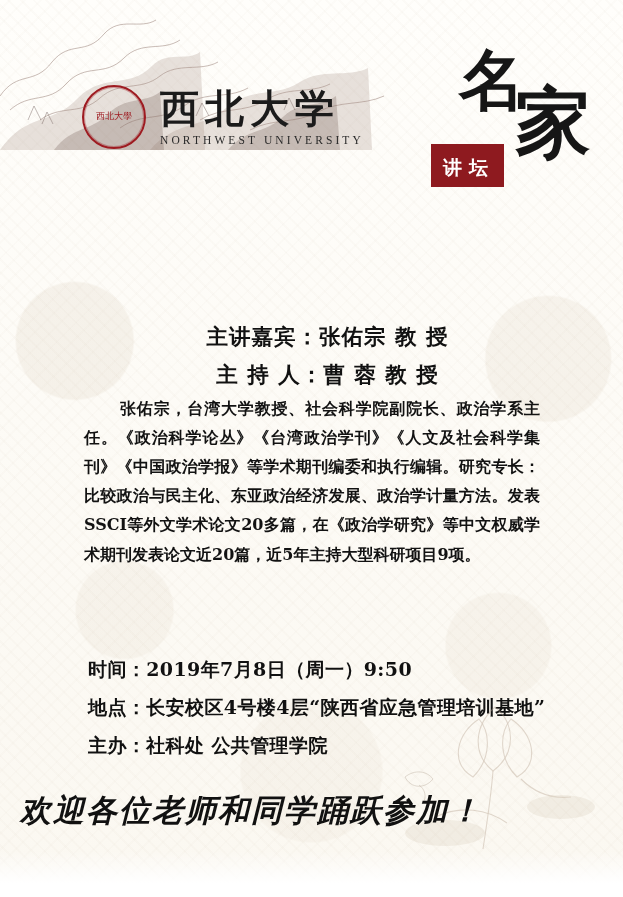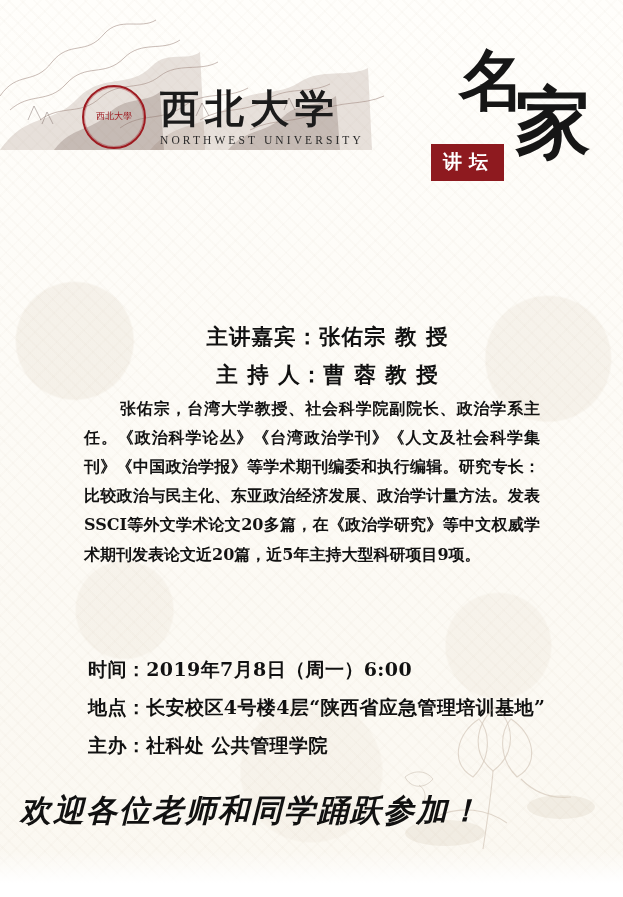--- a/index.html
+++ b/index.html
@@ -111,21 +111,21 @@
     font-family: "DejaVu Serif", serif;
     letter-spacing: 0;
   }
   .brand-big .c1 { position: absolute; right: 66px; top: 6px; font-size: 66px; }
   .brand-big .c2 { position: absolute; right: 0px; top: 44px; font-size: 76px; }
   .brand-tag {
     position: absolute;
     left: 8px; top: 96px;
     background: #8e1a1f;
     color: #fff;
-    padding: 5px 9px 6px 9px;
+    padding: 11px 9px 6px 9px;
     font-size: 19px;
     letter-spacing: 7px;
     font-weight: 700;
     font-family: "DejaVu Serif", serif;
     text-indent: 3px;
   }
   .title {
     position: absolute;
     left: 0; top: 214px;
     width: 623px;
@@ -256,21 +256,21 @@
 
 
   <div class="speakers">
     <div class="speaker-line">主讲嘉宾：张佑宗 教 授</div>
     <div class="speaker-line">主 持 人：曹 蓉 教 授</div>
   </div>
 
   <div class="bio">张佑宗，台湾大学教授、社会科学院副院长、政治学系主任。《政治科学论丛》《台湾政治学刊》《人文及社会科学集刊》《中国政治学报》等学术期刊编委和执行编辑。研究专长：比较政治与民主化、东亚政治经济发展、政治学计量方法。发表SSCI等外文学术论文20多篇，在《政治学研究》等中文权威学术期刊发表论文近20篇，近5年主持大型科研项目9项。</div>
 
   <div class="details">
-    <div class="row">时间：2019年7月8日（周一）6:00</div>
+    <div class="row">时间：2019年7月8日（周一）9:50</div>
     <div class="row">地点：长安校区4号楼4层“陕西省应急管理培训基地”</div>
     <div class="row">主办：社科处 公共管理学院</div>
   </div>
 
   <div class="lotus">
     <svg width="240" height="190" viewBox="0 0 240 190" xmlns="http://www.w3.org/2000/svg" aria-hidden="true">
       <g fill="none" stroke="#b3a08d" stroke-opacity="0.7" stroke-width="1.1">
         <path d="M120 40 C100 58 96 86 118 104 C142 86 140 56 120 40 Z"></path>
         <path d="M104 52 C82 66 74 96 98 110 C116 92 116 66 104 52 Z"></path>
         <path d="M136 52 C158 66 166 96 142 110 C124 92 124 66 136 52 Z"></path>

